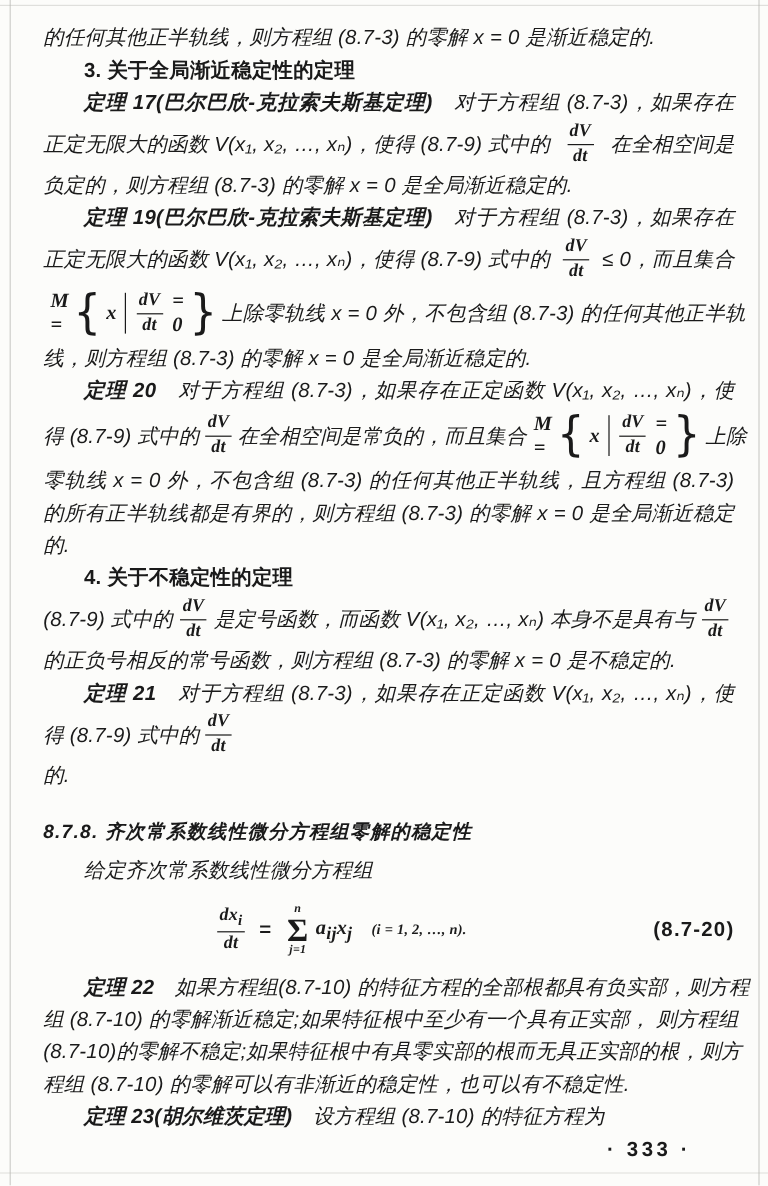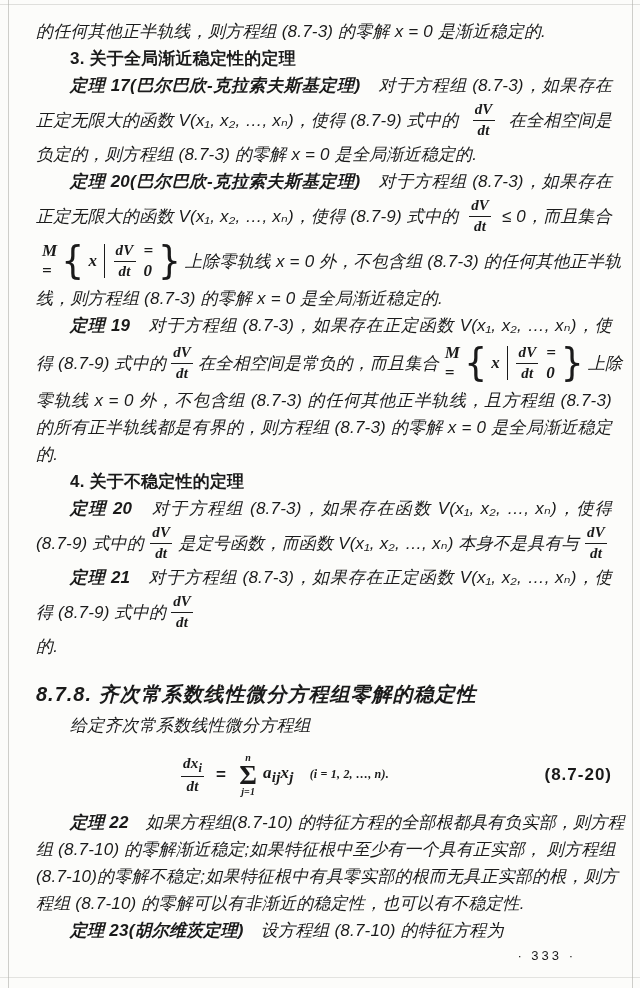--- a/index.html
+++ b/index.html
@@ -51,24 +51,24 @@
   .eq-label{margin-left:auto;font-weight:bold;letter-spacing:1px;}
   .sum{display:inline-flex;flex-direction:column;align-items:center;line-height:1;margin:0 6px;font-family:"Liberation Serif","DejaVu Serif",serif;}
   .sum .lim{font-size:10px;font-style:italic;font-weight:bold;}
   .sum .sigma{font-size:27px;font-weight:bold;line-height:.9;}
   .mt{font-family:"Liberation Serif","DejaVu Serif",serif;font-style:italic;font-weight:bold;}
   .mt sub{font-size:15px;}
   .eqs{margin:0 7px;font-weight:bold;}
   .cond{margin-left:16px;font-family:"Liberation Serif","DejaVu Serif",serif;font-weight:bold;font-style:italic;font-size:12px;}
   
   .h-sec{font-weight:bold;}
-  .h-big{font-size:20px;font-weight:bold;letter-spacing:1px;line-height:36px;height:36px;margin-top:16px;text-align:left;text-align-last:left;}
+  .h-big{font-size:16px;font-weight:bold;letter-spacing:1px;line-height:36px;height:36px;margin-top:16px;text-align:left;text-align-last:left;}
   .pgnum{
     position:absolute;right:64px;top:948px;
-    font-weight:normal;font-size:13px;letter-spacing:3px;
+    font-weight:bold;font-size:17px;letter-spacing:3px;
   }
 </style>
 </head>
 <body>
 
 <div class="scan-edge" id="edge-left"></div>
 <div class="scan-edge" id="edge-right"></div>
 <div class="scan-edge" id="edge-top"></div>
 <div class="scan-edge" id="edge-bottom"></div>
 
@@ -82,21 +82,21 @@
   <div class="tall">
     <span class="seg">正定无限大的函数 V(x₁, x₂, …, xₙ)，使得 (8.7-9) 式中的</span>
     <span class="frac">
         <span class="num">dV</span>
         <span class="den">dt</span>
       </span>
     <span class="seg">在全相空间是</span>
   </div>
   <div class="ln short"><span class="seg">负定的，则方程组 (8.7-3) 的零解 x = 0 是全局渐近稳定的.</span></div>
 
-  <div class="ln ind"><span class="b seg">定理 20(巴尔巴欣-克拉索夫斯基定理)</span>　<span class="seg">对于方程组 (8.7-3)，如果存在</span></div>
+  <div class="ln ind"><span class="b seg">定理 19(巴尔巴欣-克拉索夫斯基定理)</span>　<span class="seg">对于方程组 (8.7-3)，如果存在</span></div>
   <div class="tall">
     <span class="seg">正定无限大的函数 V(x₁, x₂, …, xₙ)，使得 (8.7-9) 式中的</span>
     <span class="frac">
         <span class="num">dV</span>
         <span class="den">dt</span>
       </span>
     <span class="seg">≤ 0，而且集合</span>
   </div>
   <div class="tall mtall">
     <span class="mset">
@@ -108,21 +108,21 @@
           <span class="num">dV</span>
           <span class="den">dt</span>
         </span>
       <span class="mvar">= 0</span>
       <span class="brace">}</span>
     </span>
     <span class="seg">上除零轨线 x = 0 外，不包含组 (8.7-3) 的任何其他正半轨</span>
   </div>
   <div class="ln short"><span class="seg">线，则方程组 (8.7-3) 的零解 x = 0 是全局渐近稳定的.</span></div>
 
-  <div class="ln ind"><span class="b seg">定理 19</span>　<span class="seg">对于方程组 (8.7-3)，如果存在正定函数 V(x₁, x₂, …, xₙ)，使</span></div>
+  <div class="ln ind"><span class="b seg">定理 20</span>　<span class="seg">对于方程组 (8.7-3)，如果存在正定函数 V(x₁, x₂, …, xₙ)，使</span></div>
   <div class="tall mtall">
     <span class="seg">得 (8.7-9) 式中的</span>
     <span class="frac">
         <span class="num">dV</span>
         <span class="den">dt</span>
       </span>
     <span class="seg">在全相空间是常负的，而且集合</span>
     <span class="mset">
       <span class="mvar">M =</span>
       <span class="brace">{</span>
@@ -136,33 +136,33 @@
       <span class="brace">}</span>
     </span>
     <span class="seg">上除</span>
   </div>
   <div class="ln"><span class="seg">零轨线 x = 0 外，不包含组 (8.7-3) 的任何其他正半轨线，且方程组 (8.7-3)</span></div>
   <div class="ln"><span class="seg">的所有正半轨线都是有界的，则方程组 (8.7-3) 的零解 x = 0 是全局渐近稳定</span></div>
   <div class="ln short"><span class="seg">的.</span></div>
 
   <div class="ln short ind"><span class="h-sec">4. 关于不稳定性的定理</span></div>
 
-  <div class="ln ind"><span class="b seg">定理 20</span>　<span class="seg">对于方程组 (8.7-3)，如果存在函数 V(x₁, x₂, …, xₙ)，使得</span></div>
   <div class="tall">
     <span class="seg">(8.7-9) 式中的</span>
     <span class="frac">
         <span class="num">dV</span>
         <span class="den">dt</span>
       </span>
     <span class="seg">是定号函数，而函数 V(x₁, x₂, …, xₙ) 本身不是具有与</span>
     <span class="frac">
         <span class="num">dV</span>
         <span class="den">dt</span>
       </span>
   </div>
+  <div class="ln short"><span class="seg">的正负号相反的常号函数，则方程组 (8.7-3) 的零解 x = 0 是不稳定的.</span></div>
 
   <div class="ln ind"><span class="b seg">定理 21</span>　<span class="seg">对于方程组 (8.7-3)，如果存在正定函数 V(x₁, x₂, …, xₙ)，使</span></div>
   <div class="tall left">
     <span class="seg">得 (8.7-9) 式中的</span>
     <span class="frac">
         <span class="num">dV</span>
         <span class="den">dt</span>
       </span>
   </div>
   <div class="ln short"><span class="seg">的.</span></div>

